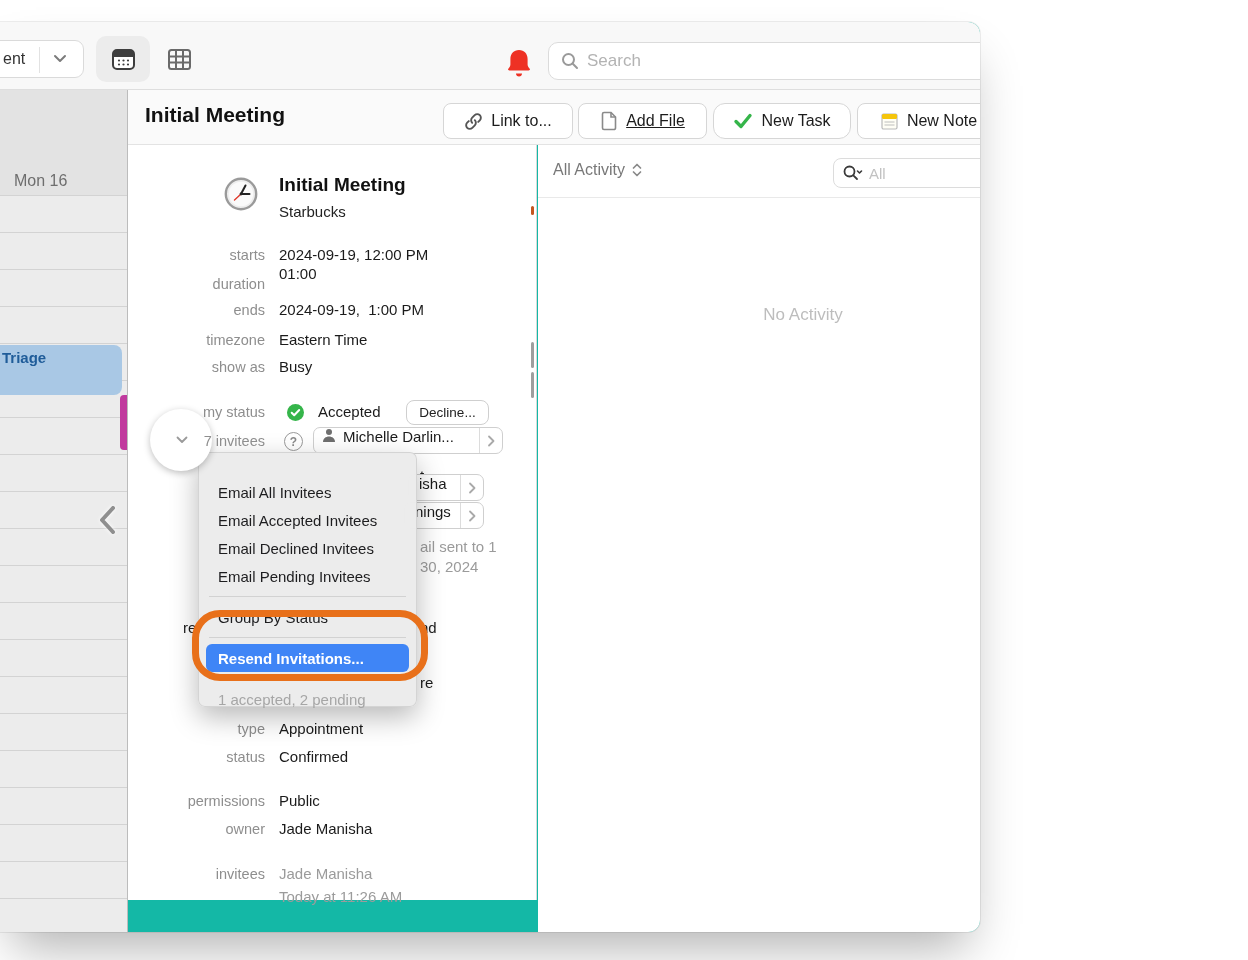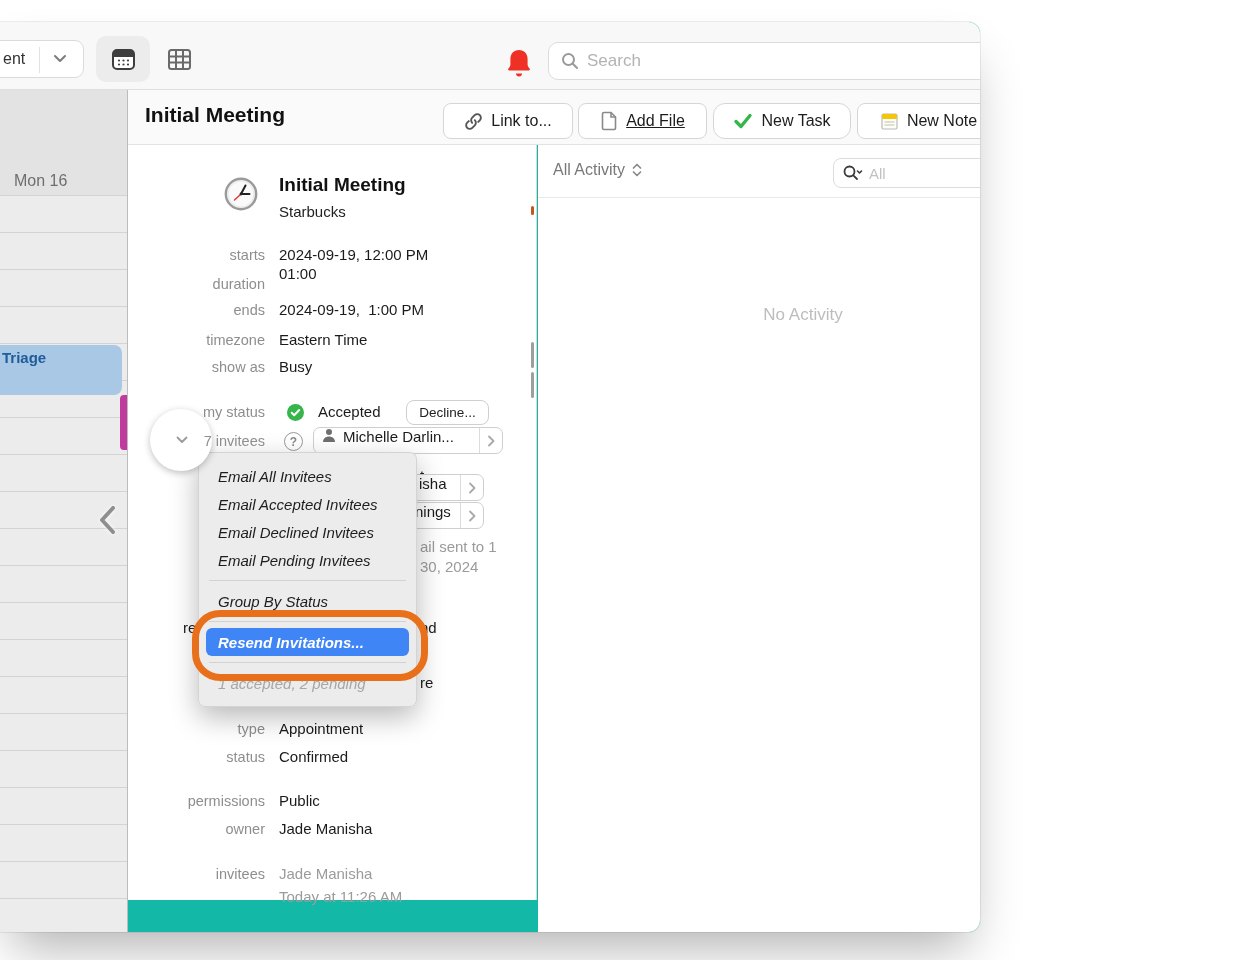--- a/index.html
+++ b/index.html
@@ -80,21 +80,21 @@
   
   .activity { position:absolute; left:538px; top:123px; width:530px; height:787px; background:#fff; }
   .act-head { position:absolute; left:0; top:0; width:100%; height:53px; border-bottom:1px solid #e9e9e9; }
   .act-title { position:absolute; left:15px; top:16px; font-size:16px; color:#787878; display:flex; align-items:center; gap:7px; }
   .act-search { position:absolute; left:295px; top:13px; width:224px; height:30px; border:1px solid #dcdcdc; border-radius:8px; display:flex; align-items:center; padding:0 9px; gap:6px; background:#fff; }
   .act-search input { border:none; outline:none; background:transparent; width:100%; font-size:15px; color:#333; font-family:inherit; }
   .act-search input::placeholder { color:#c2c2c2; }
   .no-activity { position:absolute; left:0; top:160px; width:100%; text-align:center; font-size:17px; color:#bdbdbd; }
 
   
-  .ctxmenu { position:absolute; left:198px; top:430px; width:219px; height:255px; background:rgba(236,236,236,.98); border:1px solid rgba(0,0,0,.10); border-radius:7px; box-shadow:0 10px 28px rgba(0,0,0,.28); z-index:10; padding-top:9px;font-style:italic; }
+  .ctxmenu { position:absolute; left:198px; top:430px; width:219px; height:255px; background:rgba(236,236,236,.98); border:1px solid rgba(0,0,0,.10); border-radius:7px; box-shadow:0 10px 28px rgba(0,0,0,.28); z-index:10; padding-top:25px; }
   .mi { height:28px; display:flex; align-items:center; padding-left:19px; font-size:15px; color:#1d1d1f; }
   .msep { height:1px; background:#d2d2d2; margin:6px 10px; }
   .mi-hl { margin:0 7px; padding-left:12px; border-radius:6px; background:#3f85f6; color:#fff; font-weight:700; }
   .mi-dis { color:#a6a6a6; }
 
   .annotation { position:absolute; left:192px; top:588px; width:236px; height:71px; border:7px solid #e8701a; border-radius:28px; z-index:30; pointer-events:none; }
 
   svg { display:block; }
 </style>
 </head>

